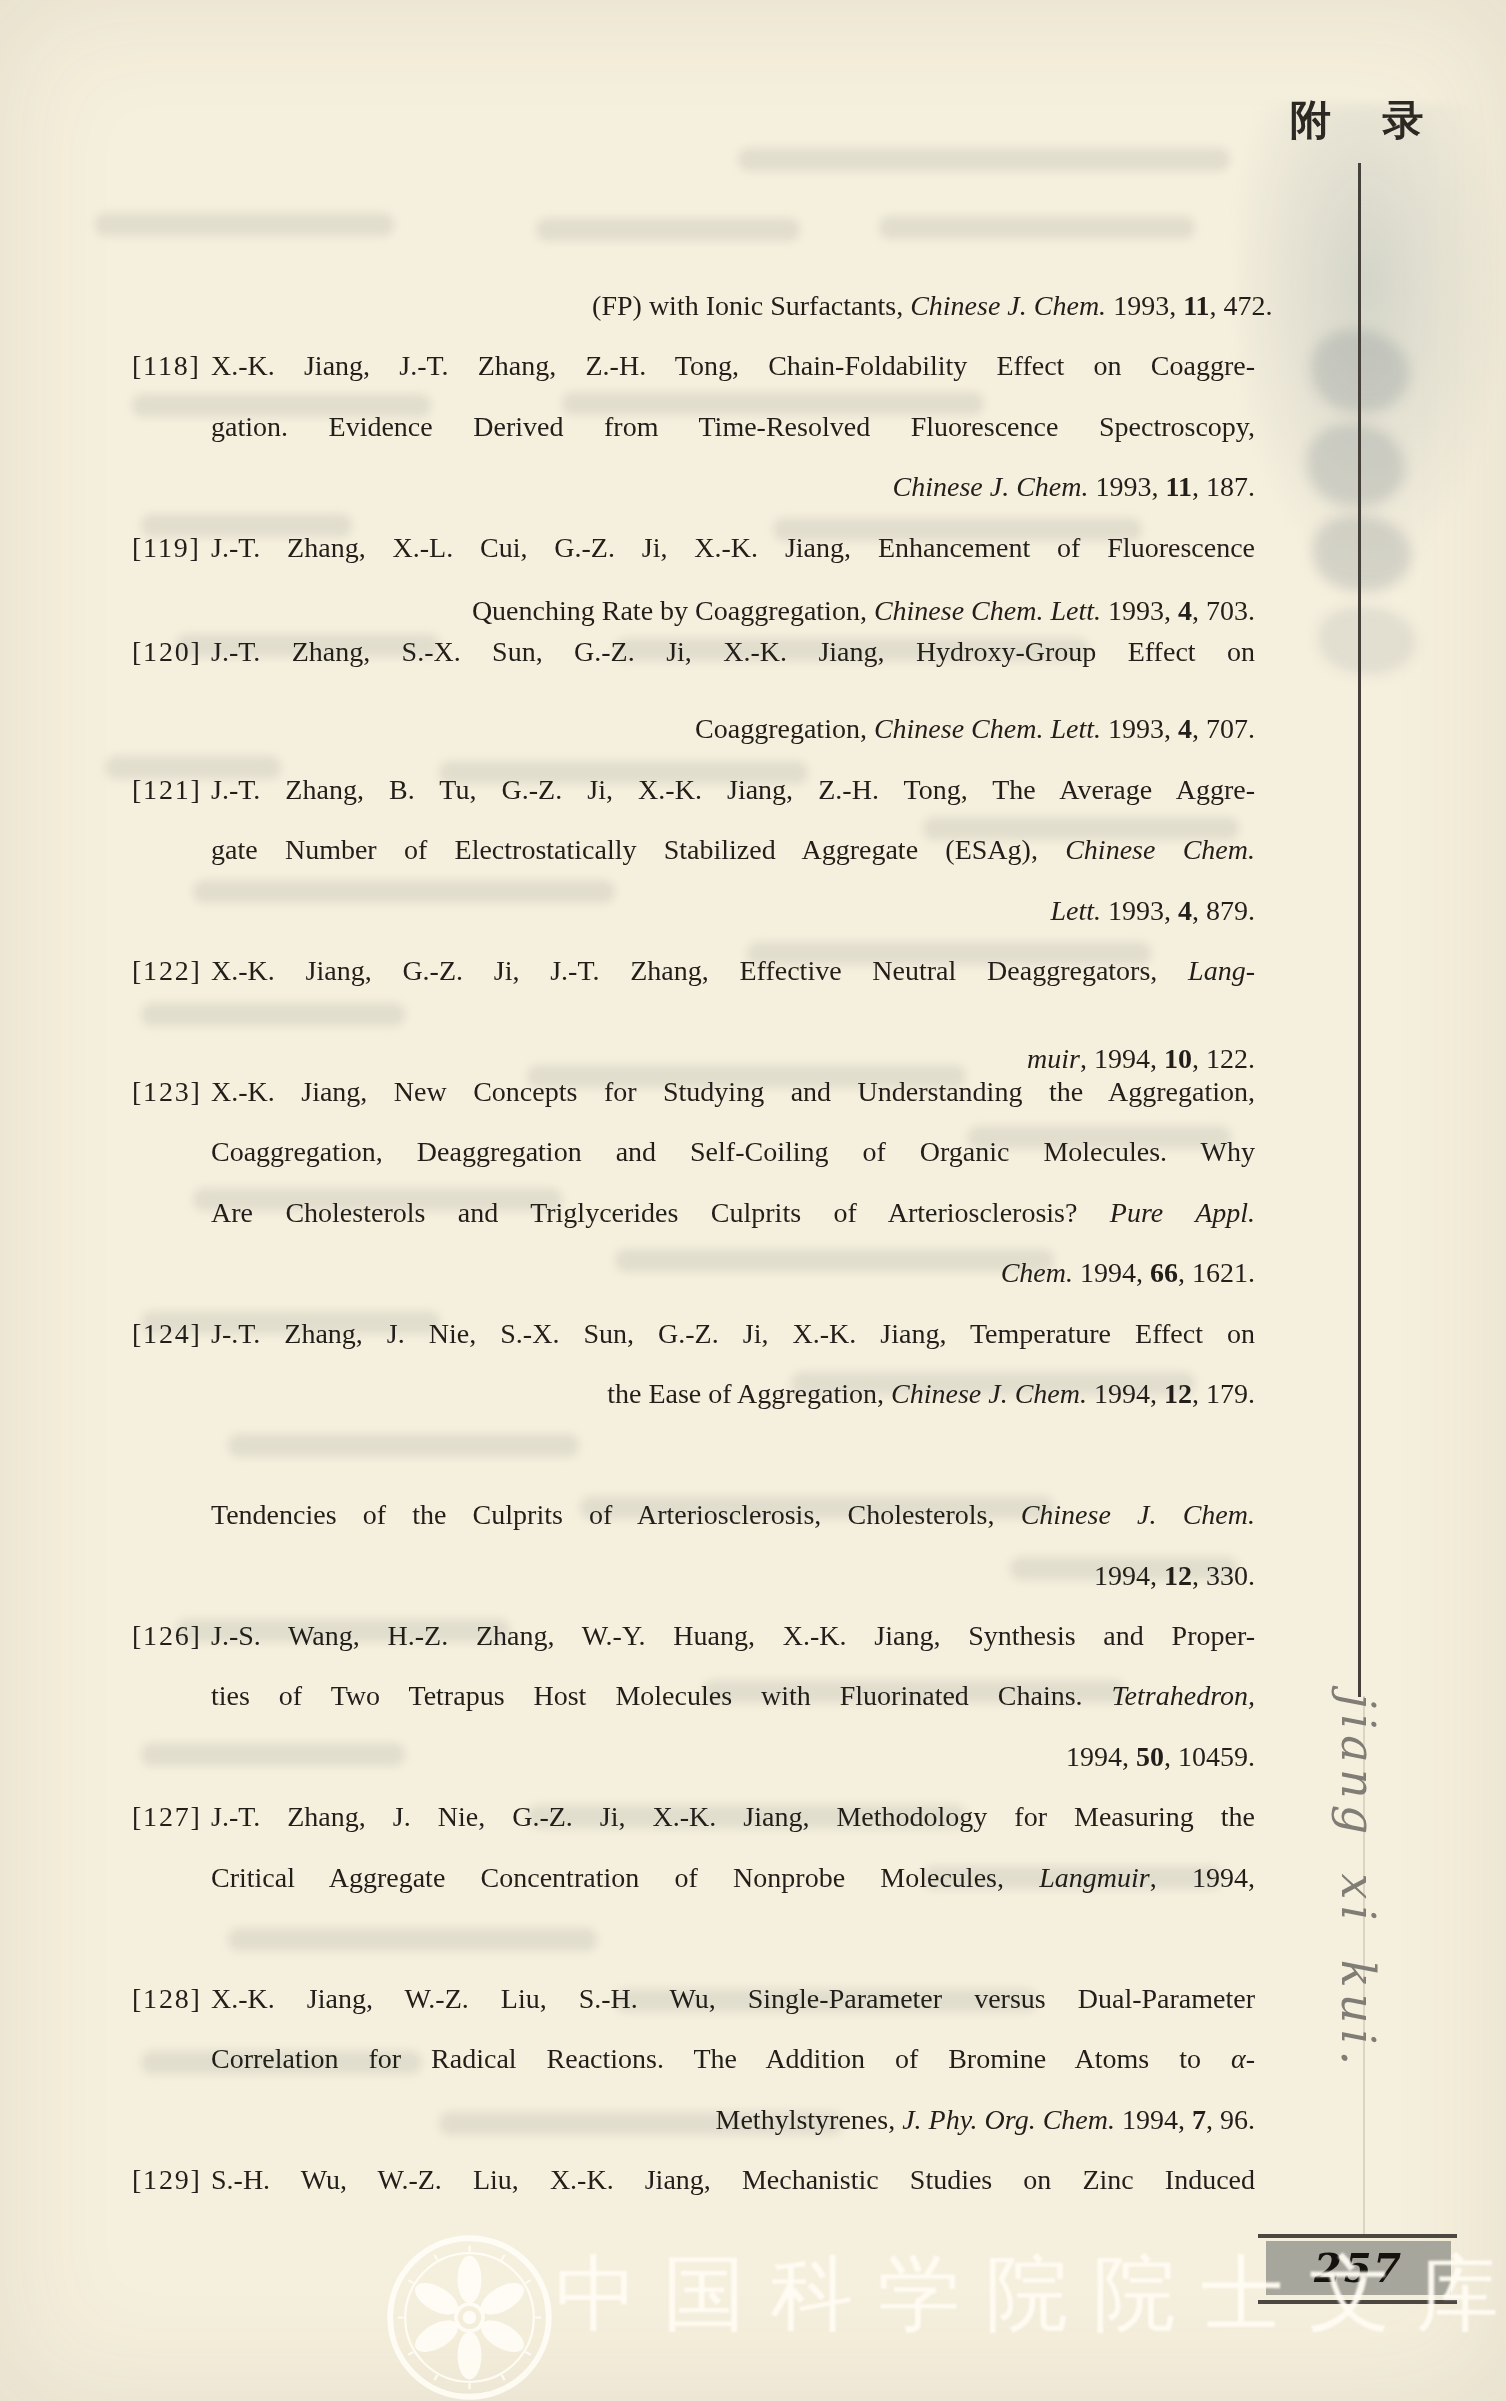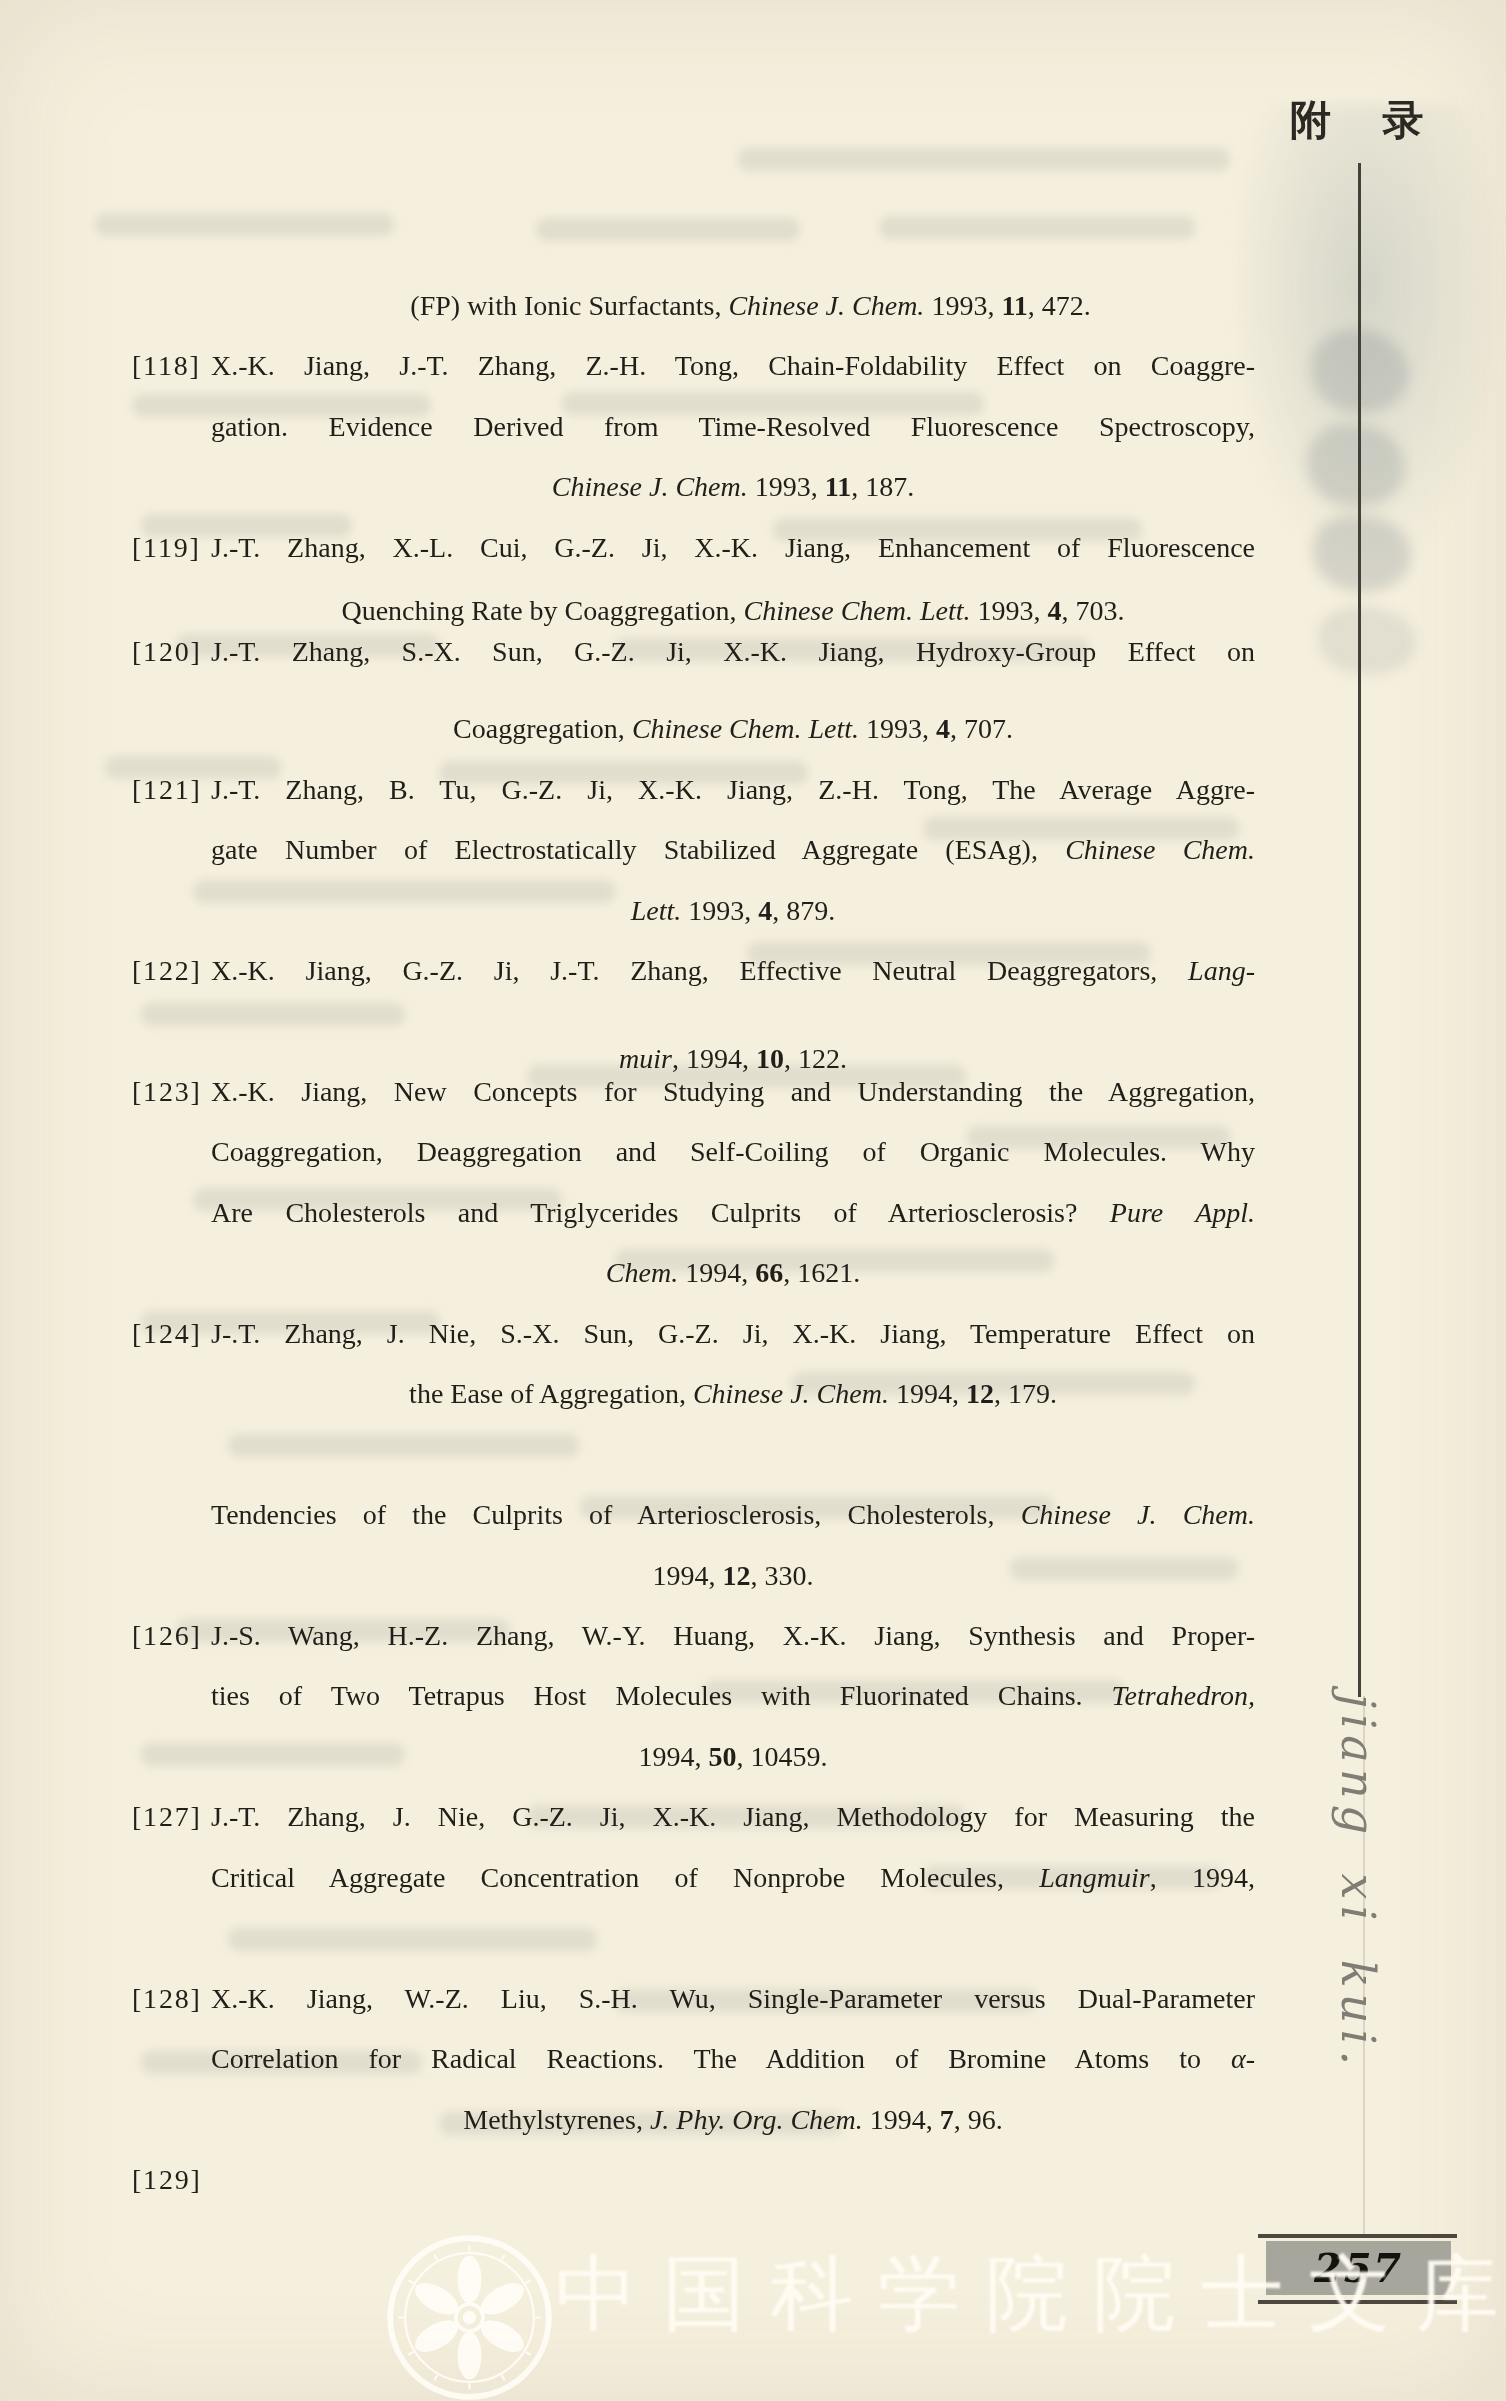--- a/index.html
+++ b/index.html
@@ -27,21 +27,21 @@
     position:absolute;left:1363px;top:1696px;width:1.8px;height:538px;
     background:rgba(135,132,120,0.25);
   }
   
   #refs{
     position:absolute;left:132px;top:275px;width:1123px;height:1938px;
     font-size:28px;color:#221e1a;
   }
   .refline{
     position:absolute;left:79px;width:1044px;height:61px;line-height:61px;
-    text-align:center;white-space:nowrap;
+    text-align:right;white-space:nowrap;
   }
   .refline.just{
     white-space:normal;
     text-align:justify;text-align-last:justify;
   }
   .reflabel{
     position:absolute;left:-79px;top:0;letter-spacing:1.8px;
   }
   .s-i{font-style:italic;}
   .s-b{font-weight:bold;}
@@ -163,21 +163,21 @@
       <div class="refline just" style="top: 1209px;"><span>Tendencies of the Culprits of Arteriosclerosis, Cholesterols, </span><span class="s-i">Chinese J. Chem.</span></div>
       <div class="refline" style="top: 1270px;"><span>1994, </span><span class="s-b">12</span><span>, 330.</span></div>
       <div class="refline just" style="top: 1330px;"><span class="reflabel">[126]</span><span>J.-S. Wang, H.-Z. Zhang, W.-Y. Huang, X.-K. Jiang, Synthesis and Proper-</span></div>
       <div class="refline just" style="top: 1390px;"><span>ties of Two Tetrapus Host Molecules with Fluorinated Chains. </span><span class="s-i">Tetrahedron,</span></div>
       <div class="refline" style="top: 1451px;"><span>1994, </span><span class="s-b">50</span><span>, 10459.</span></div>
       <div class="refline just" style="top: 1511px;"><span class="reflabel">[127]</span><span>J.-T. Zhang, J. Nie, G.-Z. Ji, X.-K. Jiang, Methodology for Measuring the</span></div>
       <div class="refline just" style="top: 1572px;"><span>Critical Aggregate Concentration of Nonprobe Molecules, </span><span class="s-i">Langmuir</span><span>, 1994,</span></div>
       <div class="refline just" style="top: 1693px;"><span class="reflabel">[128]</span><span>X.-K. Jiang, W.-Z. Liu, S.-H. Wu, Single-Parameter versus Dual-Parameter</span></div>
       <div class="refline just" style="top: 1753px;"><span>Correlation for Radical Reactions. The Addition of Bromine Atoms to </span><span class="s-i">α</span><span>-</span></div>
       <div class="refline" style="top: 1814px;"><span>Methylstyrenes, </span><span class="s-i">J. Phy. Org. Chem.</span><span> 1994, </span><span class="s-b">7</span><span>, 96.</span></div>
-      <div class="refline just" style="top: 1874px;"><span class="reflabel">[129]</span></div>
+      <div class="refline just" style="top: 1874px;"><span class="reflabel">[129]</span><span>S.-H. Wu, W.-Z. Liu, X.-K. Jiang, Mechanistic Studies on Zinc Induced</span></div>
     </div>
 
   <div class="handwriting">jiang xi kui.</div>
 
   <div class="pn-rule top"></div>
   <div class="pn-box">
     <span>257</span>
   </div>
   <div class="pn-rule bot"></div>
 

